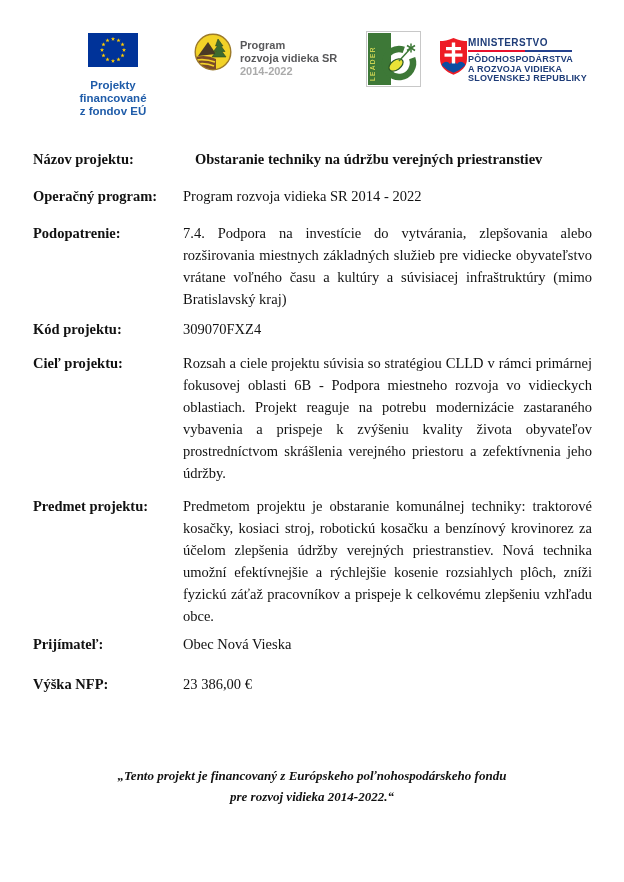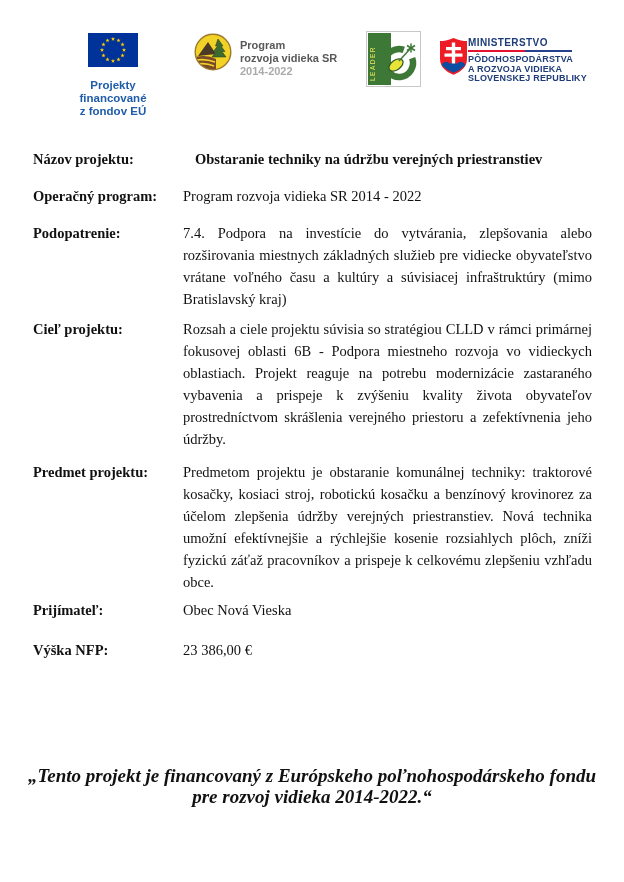--- a/index.html
+++ b/index.html
@@ -37,21 +37,21 @@
   .row { display:grid; grid-template-columns:150px 409px; }
   .label { font-weight:bold; font-size:14.5px; line-height:22px; }
   .value { font-size:14.5px; line-height:22px; }
   .value.just { text-align:justify; }
   .value.bold { font-weight:bold;margin-left:12px; }
   .m15 { margin-bottom:15px; } .m8 { margin-bottom:8px; } .m12 { margin-bottom:12px; }
   .m11 { margin-bottom:11px; } .m6 { margin-bottom:6px; } .m18 { margin-bottom:18px; }
 
   .footer-quote {
     position:absolute; left:0; top:765px; width:624px; text-align:center;
-    font-weight:bold; font-style:italic; font-size:19px; line-height:21px; color:#111;
+    font-weight:bold; font-style:italic; font-size:13px; line-height:21px; color:#111;
   }
 </style>
 </head>
 <body>
 
 <div class="page">
 
   <div class="logos">
 
     <div class="eu-block">
@@ -148,20 +148,24 @@
     <div class="row m15">
       <div class="label">Operačný program:</div>
       <div class="value">Program rozvoja vidieka SR 2014 - 2022</div>
     </div>
 
     <div class="row m8">
       <div class="label">Podopatrenie:</div>
       <div class="value just">7.4. Podpora na investície do vytvárania, zlepšovania alebo rozširovania miestnych základných služieb pre vidiecke obyvateľstvo vrátane voľného času a kultúry a súvisiacej infraštruktúry (mimo Bratislavský kraj)</div>
     </div>
 
+    <div class="row m12">
+      <div class="label">Kód projektu:</div>
+      <div class="value">309070FXZ4</div>
+    </div>
 
     <div class="row m11">
       <div class="label">Cieľ projektu:</div>
       <div class="value just">Rozsah a ciele projektu súvisia so stratégiou CLLD v rámci primárnej fokusovej oblasti 6B - Podpora miestneho rozvoja vo vidieckych oblastiach. Projekt reaguje na potrebu modernizácie zastaraného vybavenia a prispeje k zvýšeniu kvality života obyvateľov prostredníctvom skrášlenia verejného priestoru a zefektívnenia jeho údržby.</div>
     </div>
 
     <div class="row m6">
       <div class="label">Predmet projektu:</div>
       <div class="value just">Predmetom projektu je obstaranie komunálnej techniky: traktorové kosačky, kosiaci stroj, robotickú kosačku a benzínový krovinorez za účelom zlepšenia údržby verejných priestranstiev. Nová technika umožní efektívnejšie a rýchlejšie kosenie rozsiahlych plôch, zníži fyzickú záťaž pracovníkov a prispeje k celkovému zlepšeniu vzhľadu obce.</div>
     </div>

